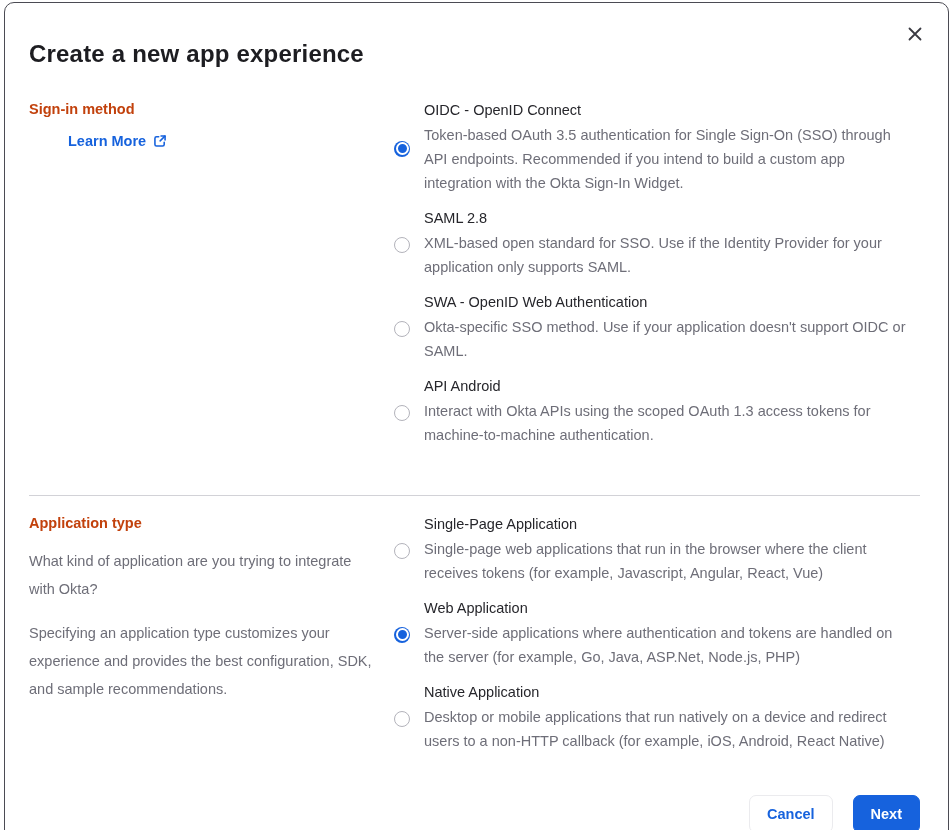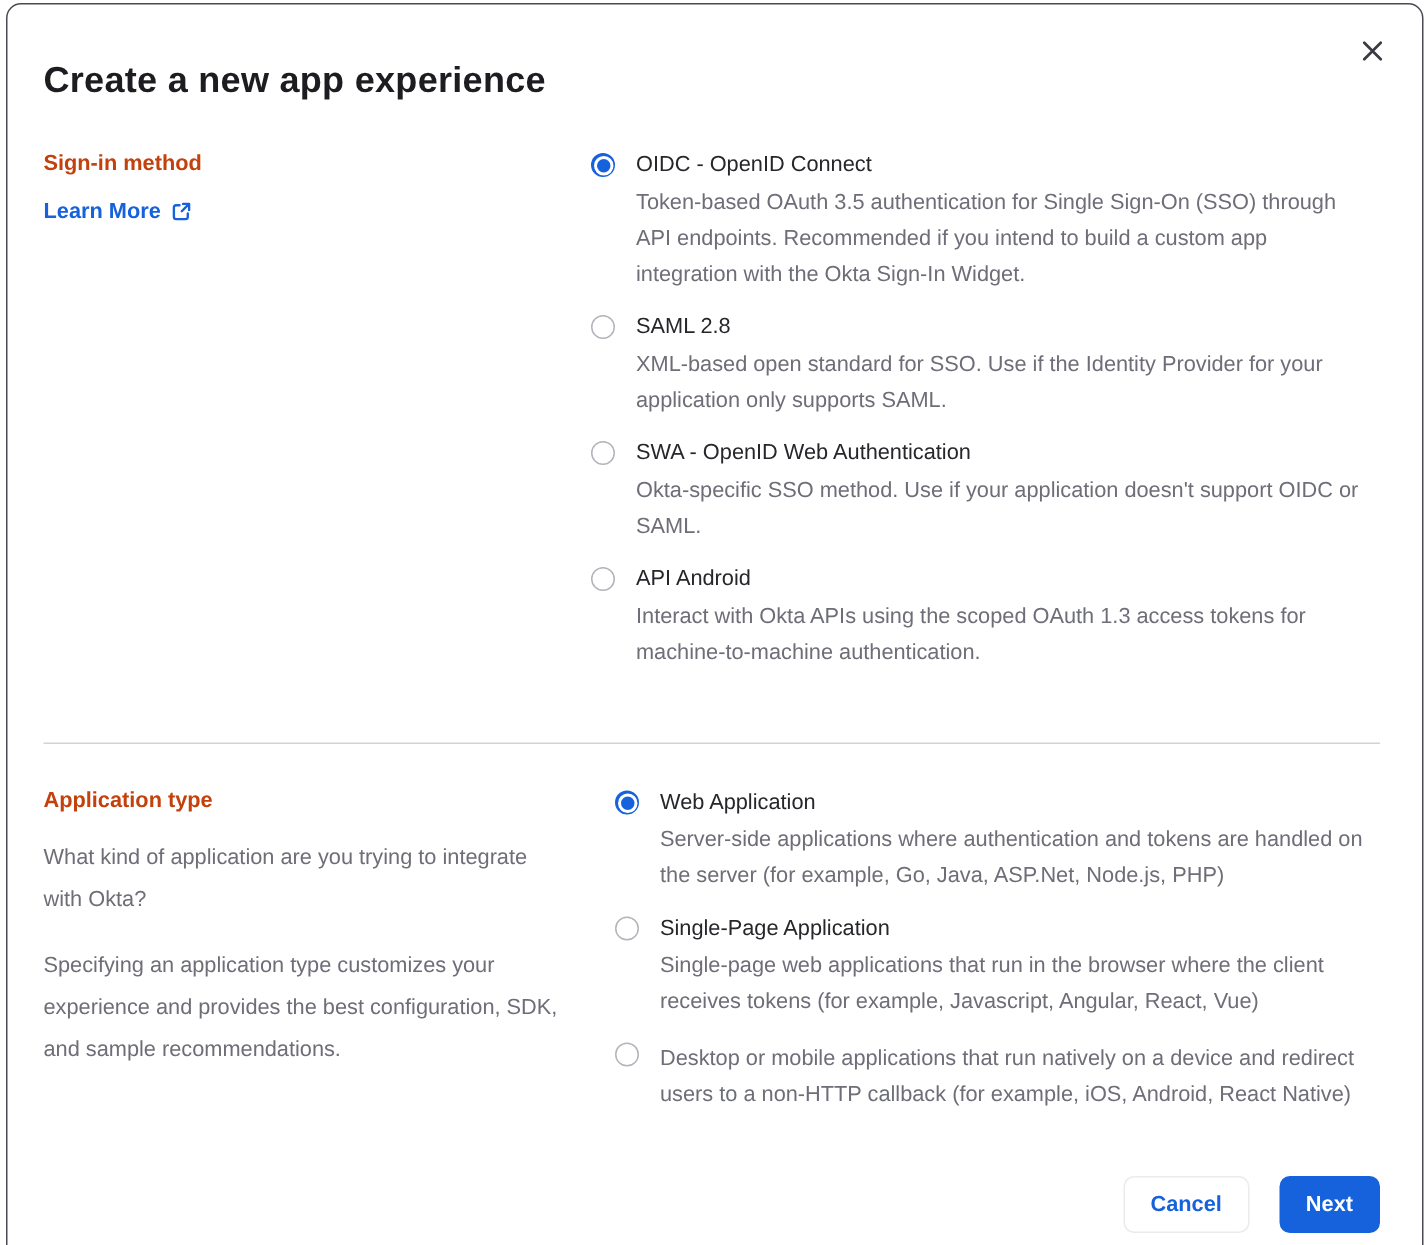--- a/index.html
+++ b/index.html
@@ -10,30 +10,30 @@
     background:#fff; border:1px solid #4b4b53; border-radius:10px;
   }
   .modal-inner { padding:36px 28px 0 24px; position:relative; }
   .dialog-title { font-size:24px; line-height:30px; font-weight:700; color:#1d1d21; letter-spacing:.2px; }
   .close-btn {
     position:absolute; top:18px; right:20px; width:26px; height:26px;
     background:none; border:none; cursor:pointer; display:flex; align-items:center; justify-content:center;
   }
   .section-row { display:flex; }
   .row-1 { margin-top:30px; }
-  .row-2 { margin-top:28px;gap:16px; }
+  .row-2 { margin-top:17px; }
   .col-left { width:365px; flex-shrink:0; padding-right:14px; }
   .col-right { flex:1; max-width:512px; }
   .section-heading { font-size:14.5px; line-height:20px; font-weight:700; color:#c2410c; }
   .learn-more { margin-top:14px; display:flex; align-items:center; gap:7px; cursor:pointer;
-    color:#1662dd; font-size:14.5px; font-weight:700; text-decoration:none; width:fit-content; }
+    color:#1662dd; font-size:14.5px; font-weight:700; text-decoration:none; width:fit-content;margin-left:39px; }
   .left-paragraph { font-size:14.5px; line-height:28px; color:#6e6e78; }
   .p1 { margin-top:14px; }
   .p2 { margin-top:16px; }
-  .option { display:flex; margin-bottom:12px; cursor:pointer; }
+  .option { display:flex; margin-bottom:12px; cursor:pointer;align-items:center; }
   .radio { width:16px; height:16px; border-radius:50%; flex-shrink:0;
     margin-right:14px; margin-top:3px; border:1.5px solid #b3b3bb; background:#fff;
     display:flex; align-items:center; justify-content:center; }
   .radio.selected { border:none; background:#1662dd; }
   .radio.selected::after { content:""; width:9px; height:9px; border-radius:50%;
     background:#1662dd; border:2.5px solid #fff; }
   .option-label { font-size:14.5px; line-height:22px; color:#26262b; font-weight:500; }
   .option-desc { font-size:14.5px; line-height:24px; color:#6e6e78; margin-top:2px; }
   .divider { border:none; border-top:1px solid #d2d2d7; margin:36px 0 0 0; }
   .footer { display:flex; justify-content:flex-end; align-items:center; gap:20px; margin-top:30px; }
@@ -106,36 +106,37 @@
     <hr class="divider">
 
     <div class="section-row row-2">
       <div class="col-left">
         <div class="section-heading">Application type</div>
         <p class="left-paragraph p1">What kind of application are you trying to integrate with Okta?</p>
         <p class="left-paragraph p2">Specifying an application type customizes your experience and provides the best configuration, SDK, and sample recommendations.</p>
       </div>
       <div class="col-right">
         <div class="option">
+          <span class="radio"></span>
+          <div>
+            <div class="option-label">Single-Page Application</div>
+            <div class="option-desc">Single-page web applications that run in the browser where the client receives tokens (for example, Javascript, Angular, React, Vue)</div>
+          </div>
+        </div>
+        <div class="option">
           <span class="radio selected"></span>
           <div>
             <div class="option-label">Web Application</div>
             <div class="option-desc">Server-side applications where authentication and tokens are handled on the server (for example, Go, Java, ASP.Net, Node.js, PHP)</div>
           </div>
         </div>
         <div class="option">
           <span class="radio"></span>
           <div>
-            <div class="option-label">Single-Page Application</div>
-            <div class="option-desc">Single-page web applications that run in the browser where the client receives tokens (for example, Javascript, Angular, React, Vue)</div>
-          </div>
-        </div>
-        <div class="option">
-          <span class="radio"></span>
-          <div>
+            <div class="option-label">Native Application</div>
             <div class="option-desc">Desktop or mobile applications that run natively on a device and redirect users to a non-HTTP callback (for example, iOS, Android, React Native)</div>
           </div>
         </div>
       </div>
     </div>
 
     <div class="footer">
       <button class="btn btn-cancel">Cancel</button>
       <button class="btn btn-next">Next</button>
     </div>

